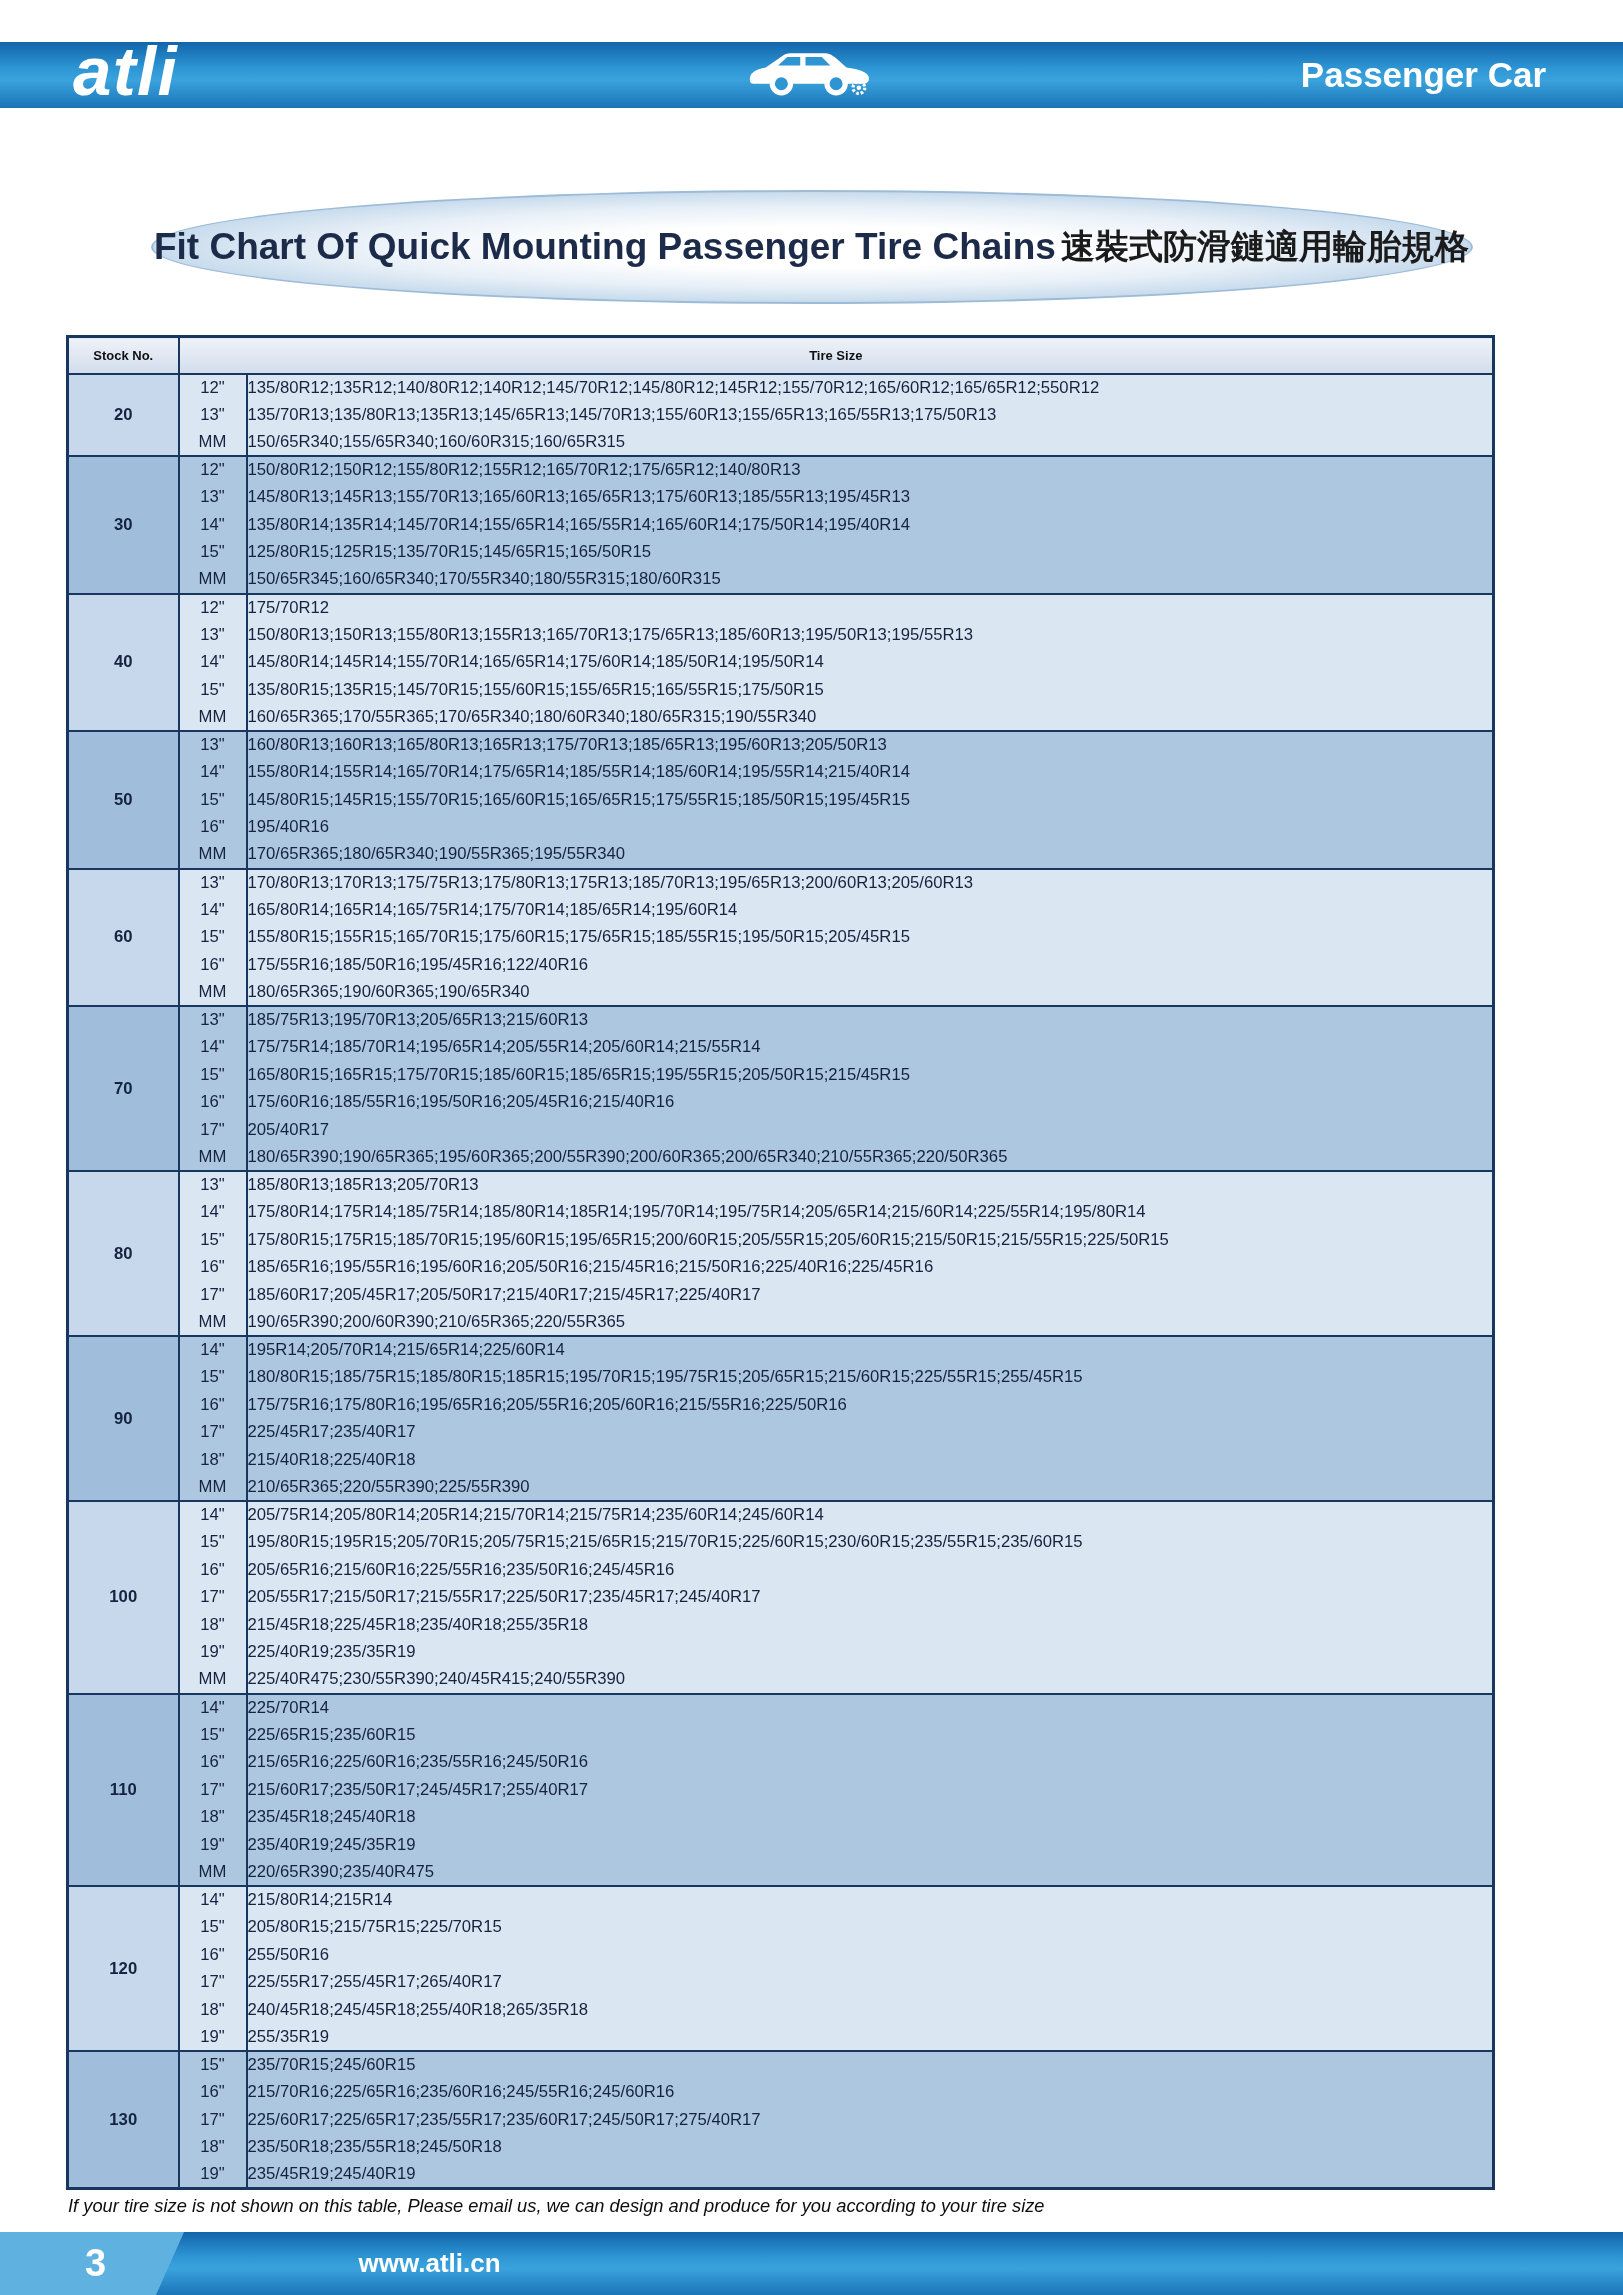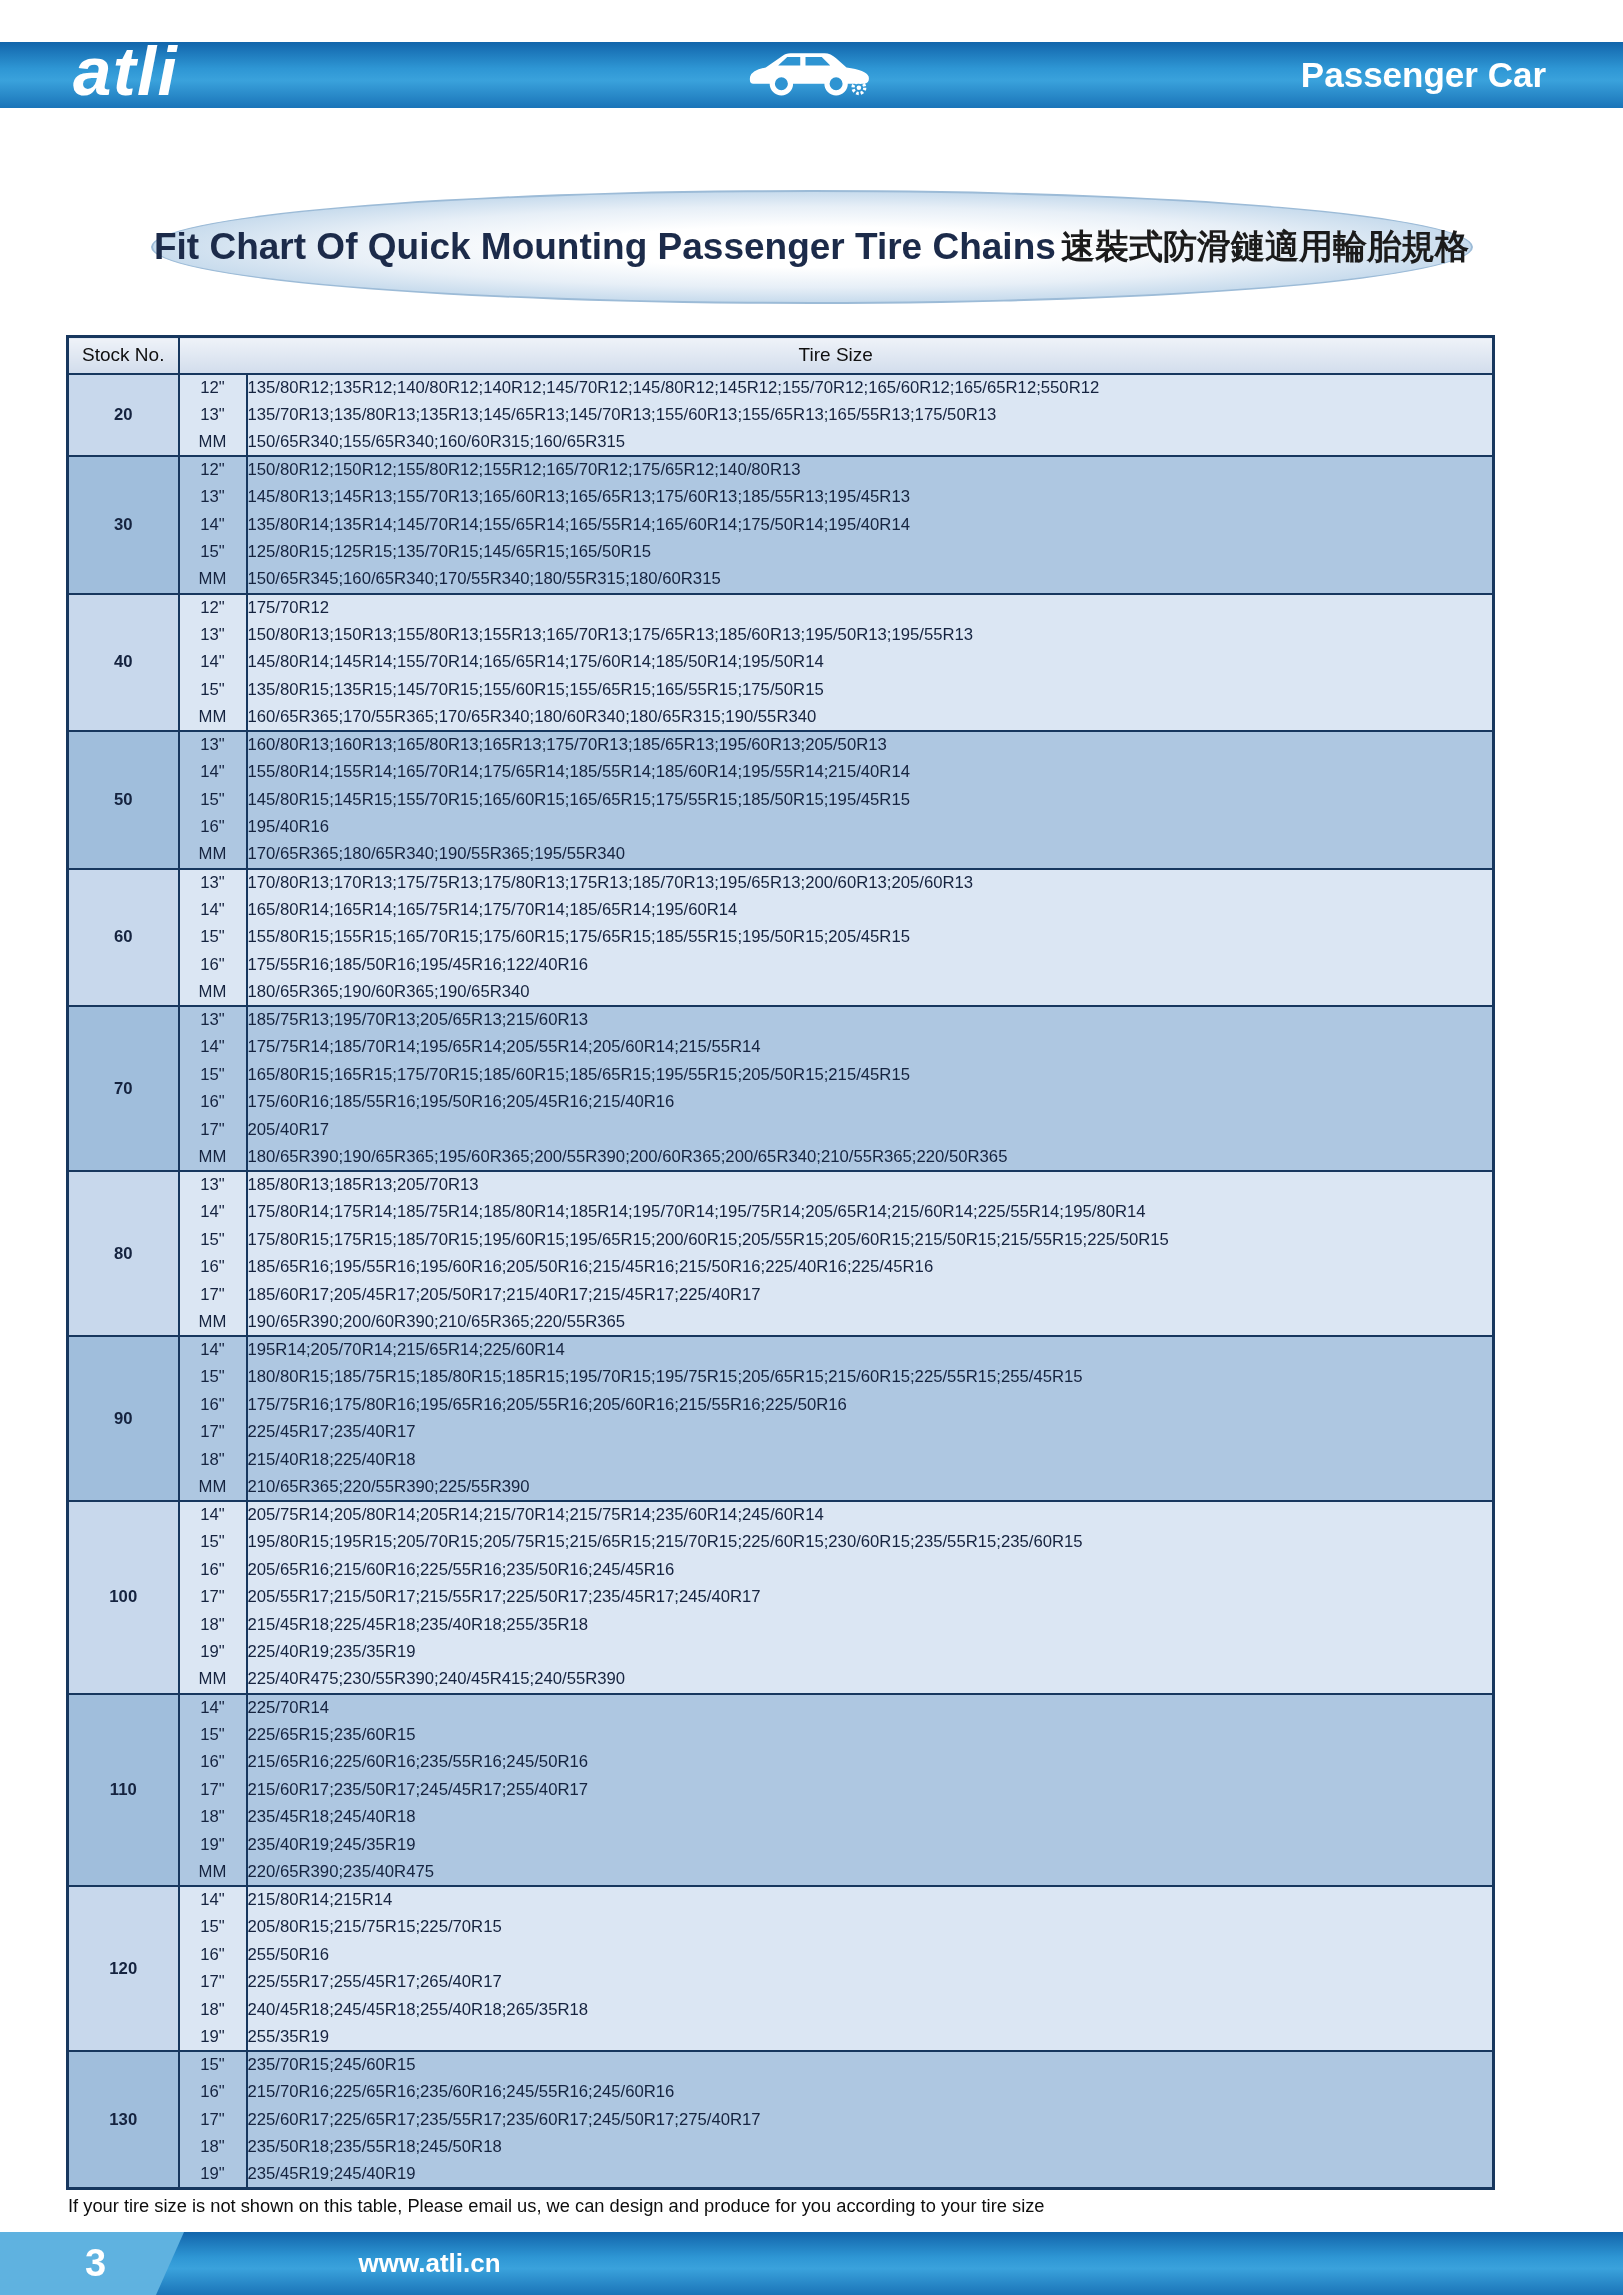--- a/index.html
+++ b/index.html
@@ -41,40 +41,40 @@
   .banner-title{font-size:37px;font-weight:bold;color:#1c2b4a;line-height:1.05;}
   .banner-subtitle{font-size:34px;font-weight:bold;color:#1b1b1b;line-height:1.05;}
   
   .fit-table{
     position:absolute;top:335px;left:66px;width:1429px;
     border-collapse:collapse;border:3.9px solid var(--navy);
     table-layout:fixed;
   }
   .fit-table th{
     height:37px;background:linear-gradient(#eef2f8,#d2ddec);
-    font-size:19px;font-weight:normal;color:#101010;
+    font-size:13px;font-weight:bold;color:#101010;
     border-bottom:2.6px solid var(--navy);text-align:center;
   }
   th.stock-h{border-right:2px solid var(--navy);}
   .fit-table td{height:27.5px;font-size:16.7px;color:var(--txt);padding:0;vertical-align:middle;}
   .stock-cell{
     text-align:center;font-size:27.5px;font-weight:bold;color:#0e1c33;
     border-right:2px solid var(--navy);
   }
   .size-cell{text-align:center;border-right:2px solid var(--navy);font-size:16.4px;}
   .tire-cell{padding-left:13px;white-space:nowrap;overflow:hidden;}
   .g-even td{background:#dbe6f3;}
   .g-even .stock-cell{background:#c8d8ec;}
   .g-odd td{background:#aec7e1;}
   .g-odd .stock-cell{background:#a0bedc;margin-top:41px;}
   .g-first td{border-top:2.6px solid var(--navy);}
   
   .note{
     position:absolute;top:2195px;left:68px;
-    font-size:18.3px;color:#0d0d0d;
+    font-size:18.3px;font-style:italic;color:#0d0d0d;
   }
   
   .footer{
     position:absolute;bottom:0;left:0;width:100%;height:63px;
     background:var(--bar-grad);
     display:flex;align-items:center;overflow:hidden;
   }
   .footer-wedge{
     position:absolute;left:-46px;top:0;width:216px;height:100%;
     background:#5fb2e0;transform:skewX(-24deg);

